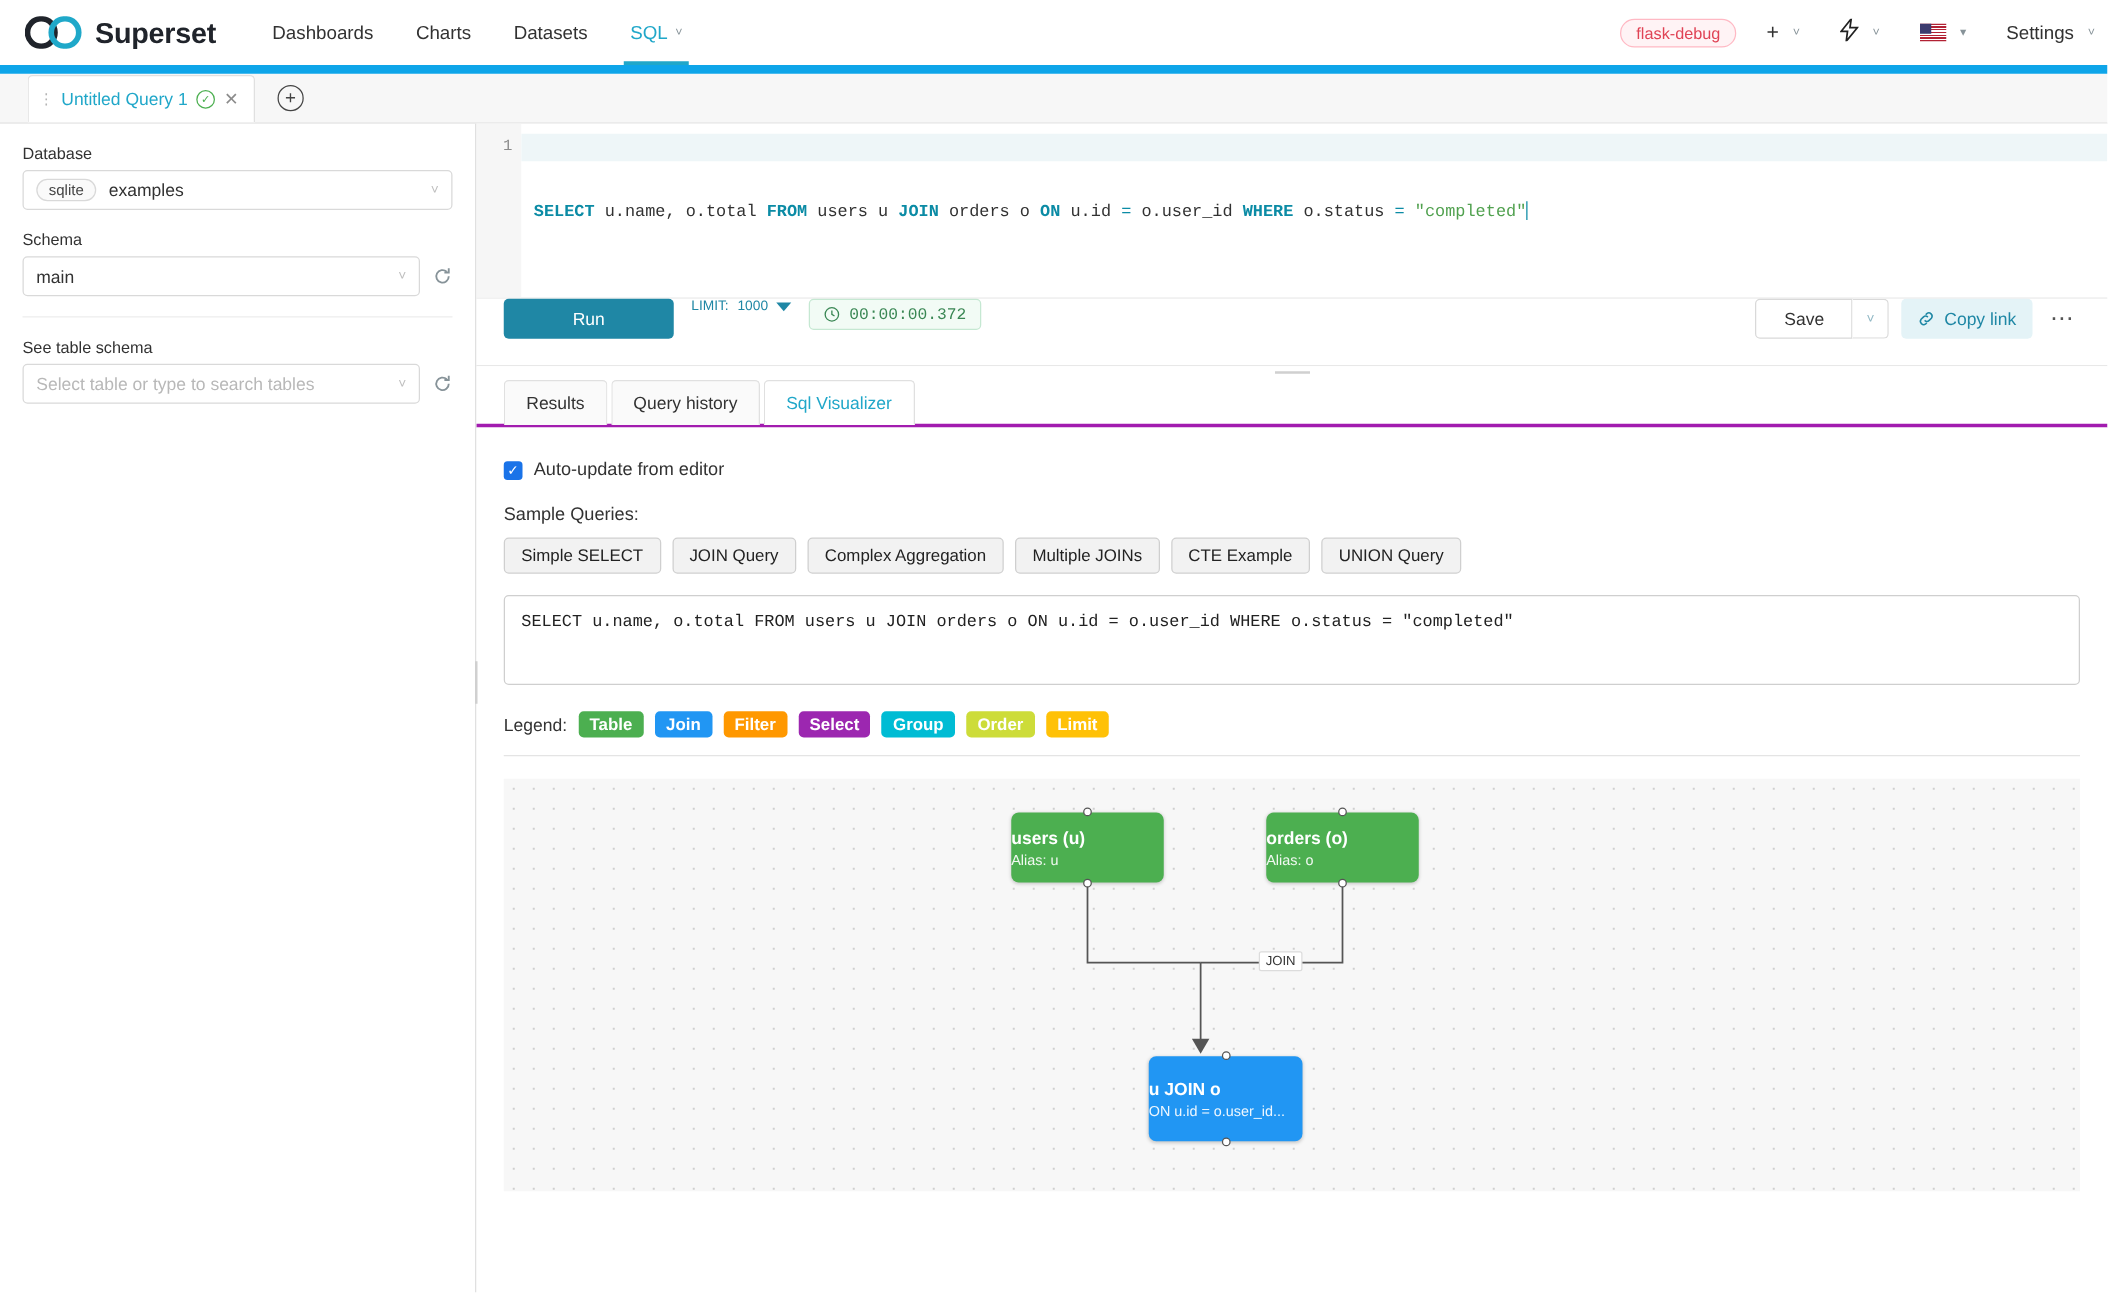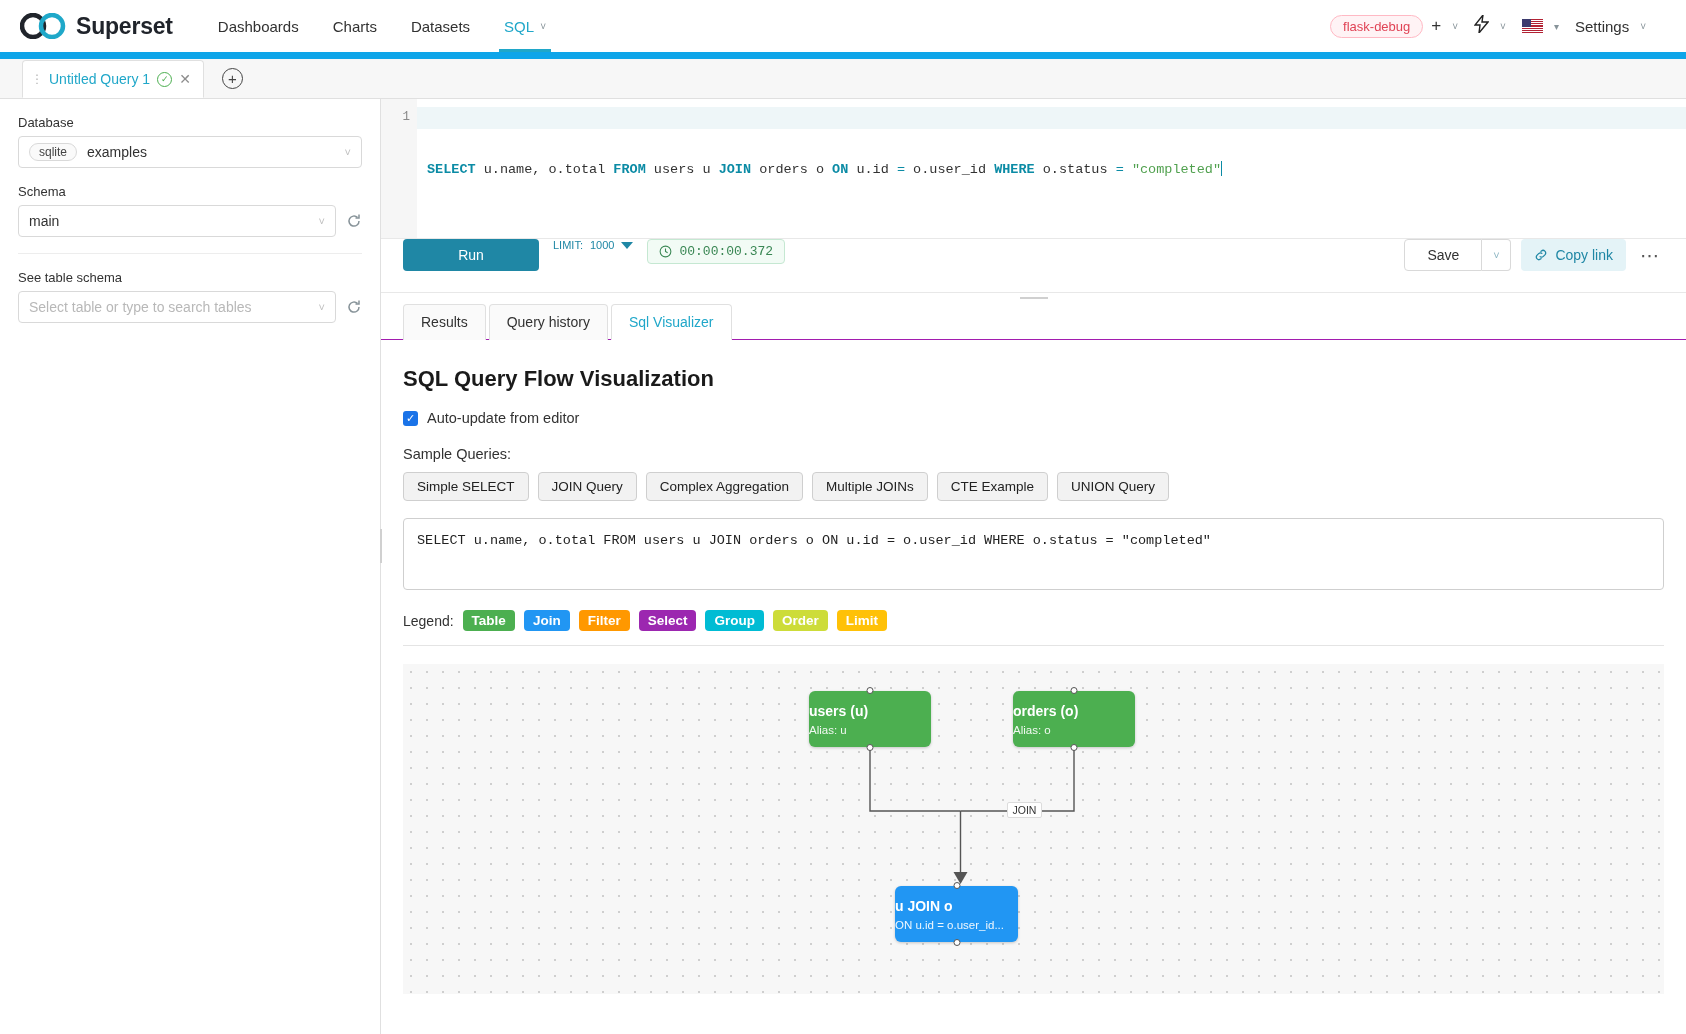--- a/index.html
+++ b/index.html
@@ -24,21 +24,21 @@
     font-size: 15px; color: #323232; padding: 0 17px;
     height: 100%; display: flex; align-items: center; cursor: pointer;
     position: relative; white-space: nowrap;
   }
   .nav-link.active { color: #20a7c9; }
   .nav-link.active::after {
     content: ""; position: absolute; left: 12px; right: 12px; bottom: 0;
     height: 3px; background: #20a7c9;
   }
   .caret { display: inline-block; margin-left: 6px; font-size: 10px; color: #879399; }
-  .nav-right { margin-left: auto; display: flex; align-items: center; gap: 0; padding-right: 32px; }
+  .nav-right { margin-left: auto; display: flex; align-items: center; gap: 16px; padding-right: 2px; }
   .debug-pill {
     border: 1px solid #ffb9c4; background: #fff3f5; color: #e04355;
     border-radius: 12px; font-size: 13px; padding: 3px 12px; white-space: nowrap;
   }
   .nav-icon-btn {
     display: flex; align-items: center; gap: 5px; padding: 6px 8px;
     font-size: 17px; color: #323232; cursor: pointer;
   }
   .flag { width: 21px; height: 14px; display: inline-block; position: relative;
           background: linear-gradient(#b22234 0 7.7%, #fff 7.7% 15.4%, #b22234 15.4% 23.1%,
@@ -147,21 +147,21 @@
   .copy-link {
     height: 32px; padding: 0 13px; background: #e4f3f7; color: #1f87a5; border: none;
     border-radius: 4px; font-size: 14px; cursor: pointer; display: flex; align-items: center;
     gap: 7px; font-family: inherit;
   }
   .more-dots { color: #555; font-size: 19px; letter-spacing: 1px; cursor: pointer; padding: 0 4px; }
   .hsplit { height: 10px; display:flex; align-items:center; justify-content:center; background:#fff; }
   .hsplit i { width: 28px; height: 2px; background: #d0d0d0; display:block; }
 
   
-  .result-tabs { display: flex; gap: 3px; padding: 0 22px; border-bottom: 1px solid #a21caf; background:#fff; }
+  .result-tabs { display: flex; gap: 3px; padding: 0 22px; border-bottom: 3px solid #a21caf; background:#fff; }
   .rtab {
     padding: 9px 17px; font-size: 14px; color: #323232; cursor: pointer;
     background: #fafafa; border: 1px solid #e0e0e0; border-bottom: none;
     border-radius: 4px 4px 0 0; position: relative; top: 1px;
   }
   .rtab.active { color: #20a7c9; background: #fff; border-bottom: 1px solid #fff; }
 
   
   .viz-pane { flex: 1; overflow: hidden; padding: 26px 22px 0 22px; background: #fff; }
   .viz-title { font-size: 22px; font-weight: bold; color: #1a1a1a; margin-bottom: 18px; }
@@ -370,21 +370,20 @@
       </div>
       <div class="rtab">
         <span>Query history</span>
       </div>
       <div class="rtab active">
         <span>Sql Visualizer</span>
       </div>
     </div>
 
     <div class="viz-pane">
-      <div class="viz-title">SQL Query Flow Visualization</div>
 
       <div class="autoupd">
         <span class="cbx">
           <span>✓</span>
         </span>
         <span>Auto-update from editor</span>
       </div>
 
       <div class="sq-label">Sample Queries:</div>
       <div class="sq-row">
@@ -424,21 +423,21 @@
           <span class="port bottom"></span>
         </div>
 
         <div class="node" id="node-orders" style="left: 610px; top: 27px; width: 122px; height: 56px; background: rgb(76, 175, 80);">
           <span class="port top"></span>
           <span class="node-title">orders (o)</span>
           <span class="node-sub">Alias: o</span>
           <span class="port bottom"></span>
         </div>
 
-        <div class="node" id="node-join" style="left: 492px; top: 222px; width: 123px; height: 56px; background: rgb(33, 150, 243);">
+        <div class="node" id="node-join" style="left: 516px; top: 222px; width: 123px; height: 68px; background: rgb(33, 150, 243);">
           <span class="port top"></span>
           <span class="node-title">u JOIN o</span>
           <span class="node-sub">ON u.id = o.user_id...</span>
           <span class="port bottom"></span>
         </div>
 
         <div class="edge-label" id="edge-label-join" style="left: 603.5px; top: 138px;">JOIN</div>
       </div>
     </div>
   </div>

